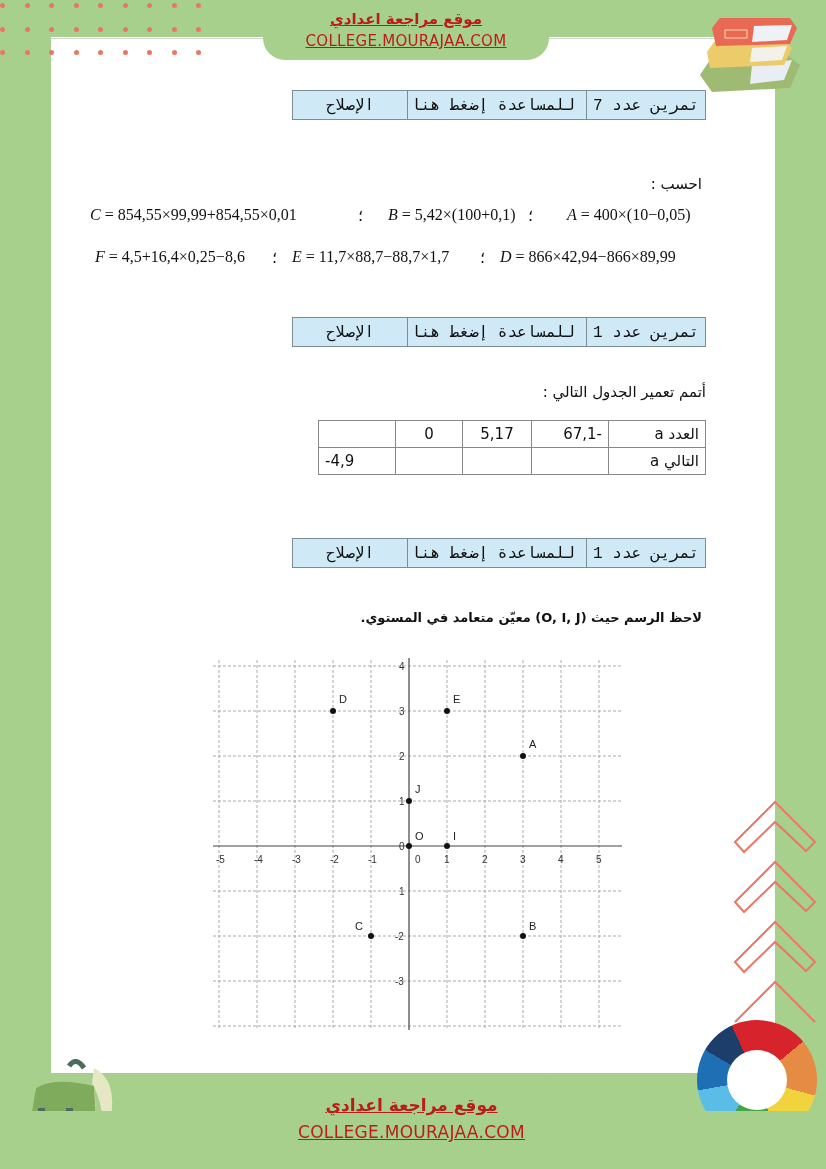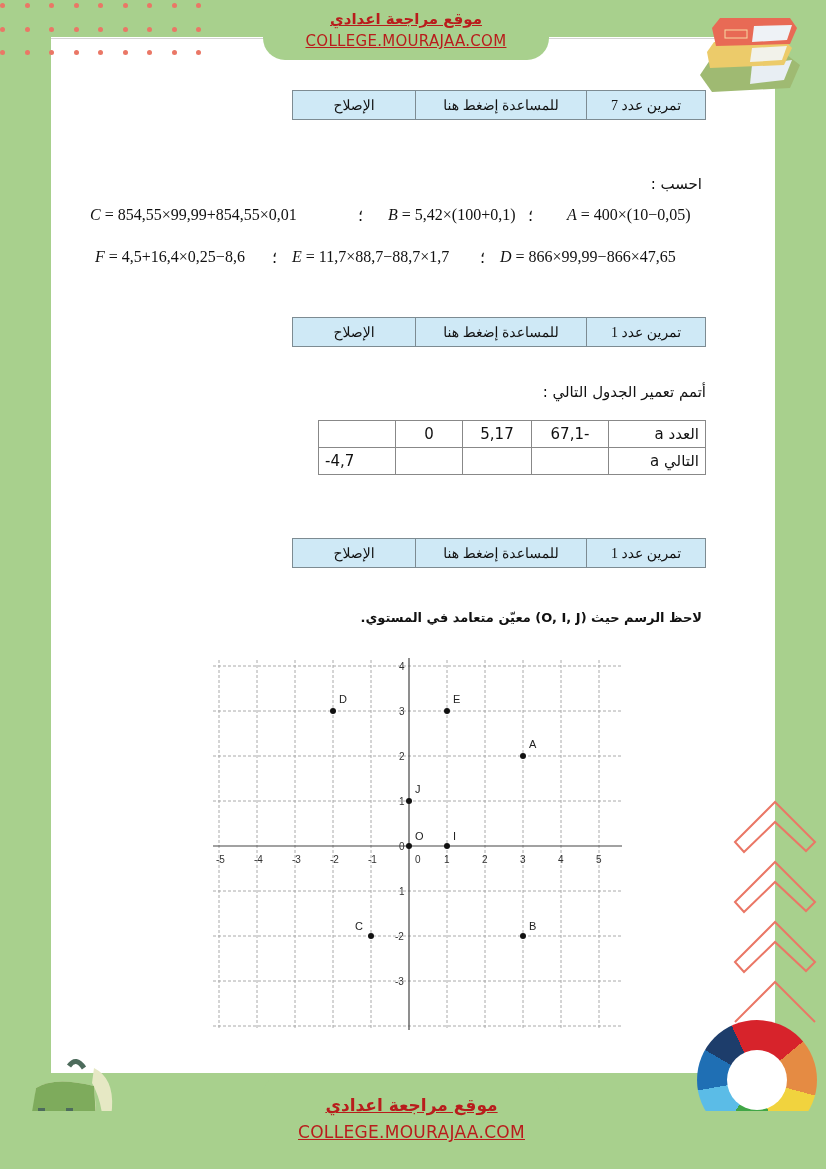--- a/index.html
+++ b/index.html
@@ -8,21 +8,21 @@
   .top-rule{position:absolute;left:51px;top:38px;width:724px;height:1px;background:#d4d4d4;}
   .dots{position:absolute;left:0;top:0;width:210px;height:60px;}
   .dot{position:absolute;width:5px;height:5px;border-radius:50%;background:#ea7766;}
   .tab-top{position:absolute;left:263px;top:0;width:286px;height:60px;background:#a8d08d;border-radius:0 0 22px 22px;}
   .tab-bottom{position:absolute;left:263px;top:1073px;width:297px;height:96px;background:#a8d08d;border-radius:22px 22px 0 0;}
   .tab-bottom-band{position:absolute;left:0;top:1111px;width:826px;height:58px;background:#a8d08d;}
   .site-title{position:absolute;width:100%;text-align:center;color:#b91c1c;text-decoration:underline;font-family:"DejaVu Sans",sans-serif;}
   .site-ar{font-size:15px;font-weight:bold;}
   .site-en{font-size:15px;font-weight:normal;letter-spacing:0.3px;}
   .hdr{position:absolute;left:292px;width:414px;height:30px;display:flex;direction:rtl;border:1px solid #7d8b92;background:#cfe9f6;box-sizing:border-box;}
-  .hdr .cell{display:flex;align-items:center;justify-content:center;font-family:Liberation Serif, serif;font-size:14px;border-left:1px solid #7d8b92;cursor:pointer;}
+  .hdr .cell{display:flex;align-items:center;justify-content:center;font-family:Liberation Mono, monospace;font-size:16px;border-left:1px solid #7d8b92;cursor:pointer;margin-left:8px;}
   .hdr .cell:last-child{border-left:none;}
   .hdr .c1{width:118px;}
   .hdr .c2{width:170px;}
   .hdr .c3{flex:1;}
   .rtl-text{position:absolute;direction:rtl;text-align:right;font-family:"DejaVu Sans",sans-serif;font-size:15px;}
   .math{position:absolute;font-family:"Liberation Serif",serif;font-size:16px;white-space:nowrap;}
   .math i{font-style:italic;}
   table.t8{position:absolute;left:318px;top:420px;border-collapse:collapse;direction:rtl;font-family:"DejaVu Sans",sans-serif;font-size:15px;}
   table.t8 td{border:1px solid #888;height:26px;padding:0 6px;}
   .graph{position:absolute;left:210px;top:655px;width:420px;height:380px;}
@@ -91,44 +91,44 @@
 <div class="math" style="left:90px;top:206px;"><i>C</i> <span>= 854,55×99,99+854,55×0,01</span></div>
 <div class="math" style="left:358px;top:206px;">؛</div>
 <div class="math" style="left:388px;top:206px;"><i>B</i> <span>= 5,42×(100+0,1)</span></div>
 <div class="math" style="left:528px;top:206px;">؛</div>
 <div class="math" style="left:567px;top:206px;"><i>A</i> <span>= 400×(10−0,05)</span></div>
 
 <div class="math" style="left:95px;top:248px;"><i>F</i> <span>= 4,5+16,4×0,25−8,6</span></div>
 <div class="math" style="left:272px;top:248px;">؛</div>
 <div class="math" style="left:292px;top:248px;"><i>E</i> <span>= 11,7×88,7−88,7×1,7</span></div>
 <div class="math" style="left:480px;top:248px;">؛</div>
-<div class="math" style="left:500px;top:248px;"><i>D</i> <span>= 866×99,99−866×47,65</span></div>
+<div class="math" style="left:500px;top:248px;"><i>D</i> <span>= 866×42,94−866×89,99</span></div>
 
 <div class="hdr" style="top:317px;">
   <div class="cell c1">تمرين عدد 1</div>
   <div class="cell c2">للمساعدة إضغط هنا</div>
   <div class="cell c3">الإصلاح</div>
 </div>
 <div class="rtl-text" style="right:120px;top:383px;">أتمم تعمير الجدول التالي :</div>
 
 <table class="t8">
   <tbody>
       <tr>
     <td style="width:84px;">العدد a</td>
-    <td style="width:64px;text-align:center;">-67,1</td>
+    <td style="width:64px;text-align:right;">-67,1</td>
     <td style="width:56px;text-align:center;margin-top:20px;">5,17</td>
     <td style="width:54px;text-align:center;">0</td>
     <td style="width:64px;"></td>
   </tr>
   <tr>
     <td>التالي a</td>
     <td></td>
     <td></td>
     <td></td>
-    <td style="direction:ltr;text-align:left;">-4,7</td>
+    <td style="direction:ltr;text-align:left;">-4,9</td>
   </tr>
 </tbody>
   </table>
 
 <div class="hdr" style="top:538px;">
   <div class="cell c1">تمرين عدد 1</div>
   <div class="cell c2">للمساعدة إضغط هنا</div>
   <div class="cell c3">الإصلاح</div>
 </div>
 <div class="rtl-text" style="right:124px;top:610px;font-size:13px;font-weight:bold;">لاحظ الرسم حيث (O, I, J) معيّن متعامد في المستوي.</div>

